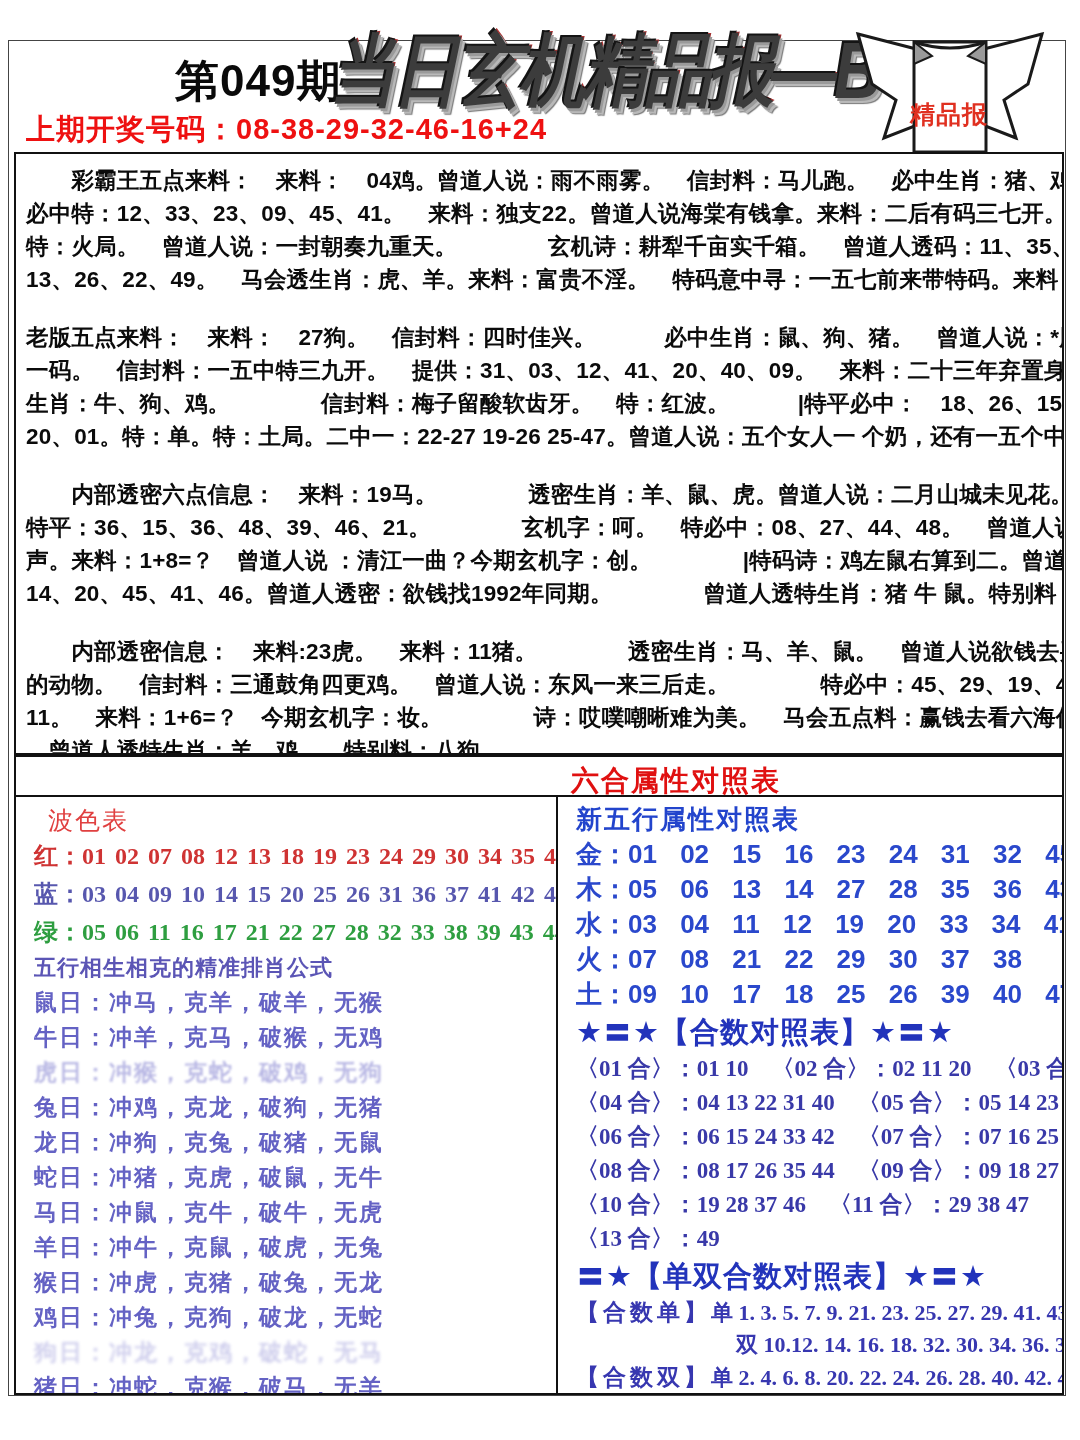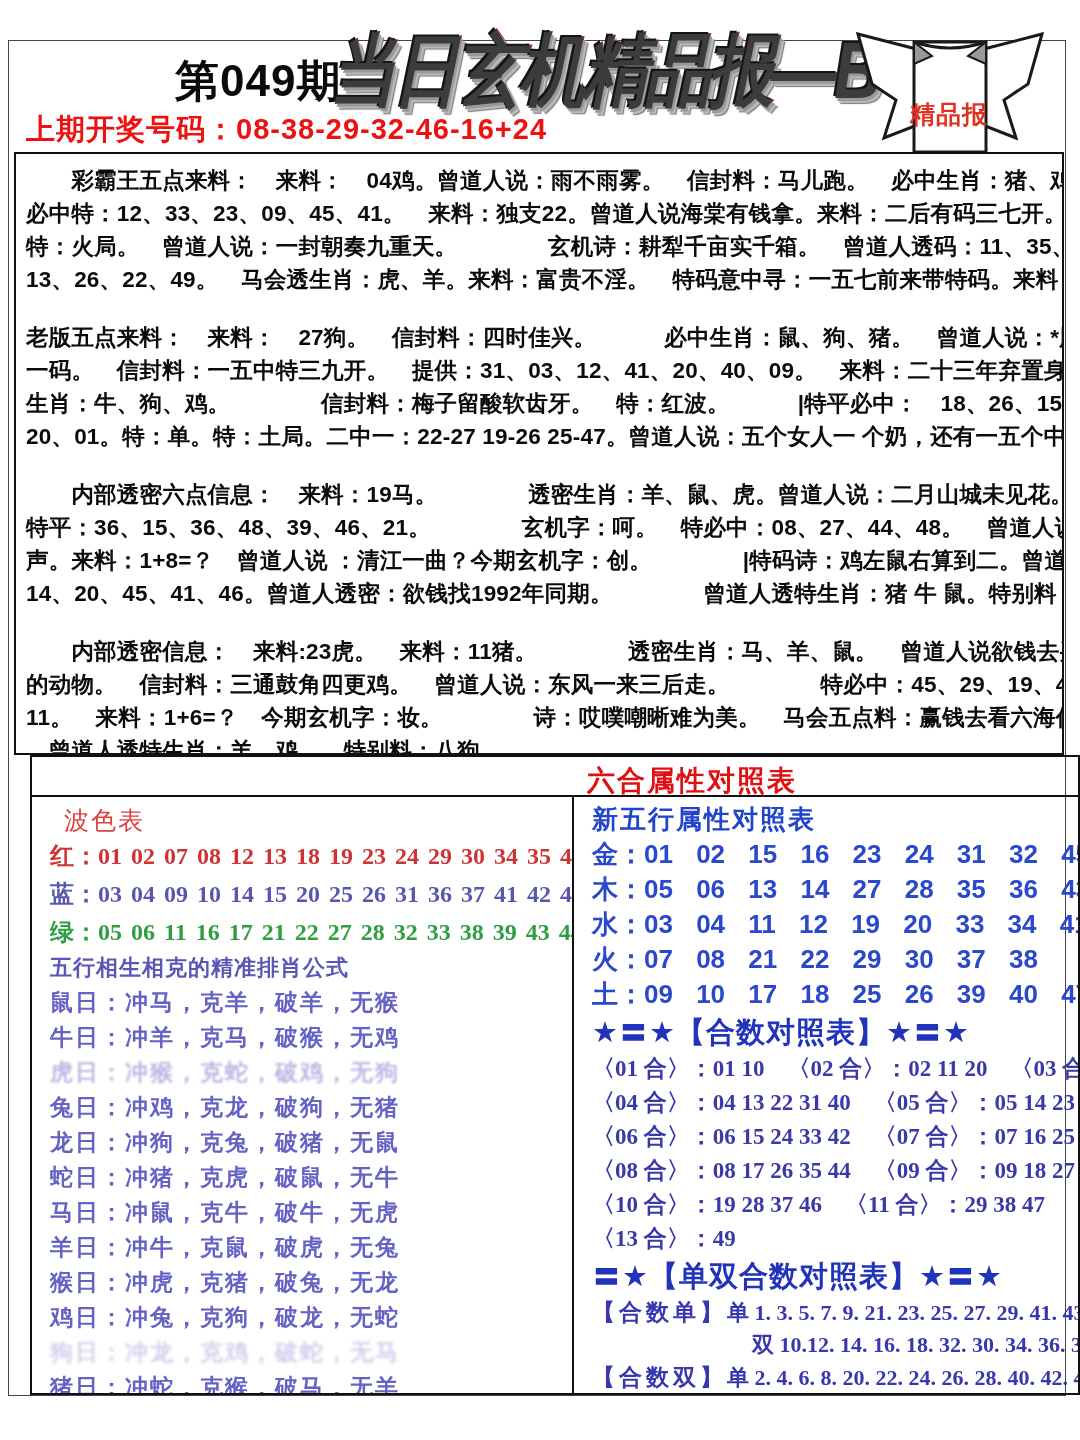--- a/index.html
+++ b/index.html
@@ -38,21 +38,21 @@
     position:absolute; left:14px; top:152px; width:1050px; height:603px;
     border:2px solid #111; padding:10px 10px 0 10px; overflow:hidden;
   }
   .tip-block { margin-bottom:25px; }
   .tip-line {
     font-size:22.5px; font-weight:bold; color:#0b0b0b; line-height:33px;
     white-space:nowrap; letter-spacing:0.2px;
   }
   .bottom-table {
     position:absolute; left:14px; top:755px; width:1050px; height:640px;
-    border:2px solid #111; display:flex; flex-direction:column;margin-left:16px;
+    border:2px solid #111; display:flex; flex-direction:column;
   }
   .section-strip {
     height:40px; border-bottom:2px solid #111; position:relative; flex:0 0 auto;
   }
   .section-title {
     position:absolute; left:555px; top:5px; font-size:28px; font-weight:bold; color:#e01010;
     letter-spacing:2px;
   }
   .cols { flex:1 1 auto; display:flex; overflow:hidden; }
   .col-left { width:542px; border-right:2px solid #111; padding:6px 0 0 18px; overflow:hidden; }

